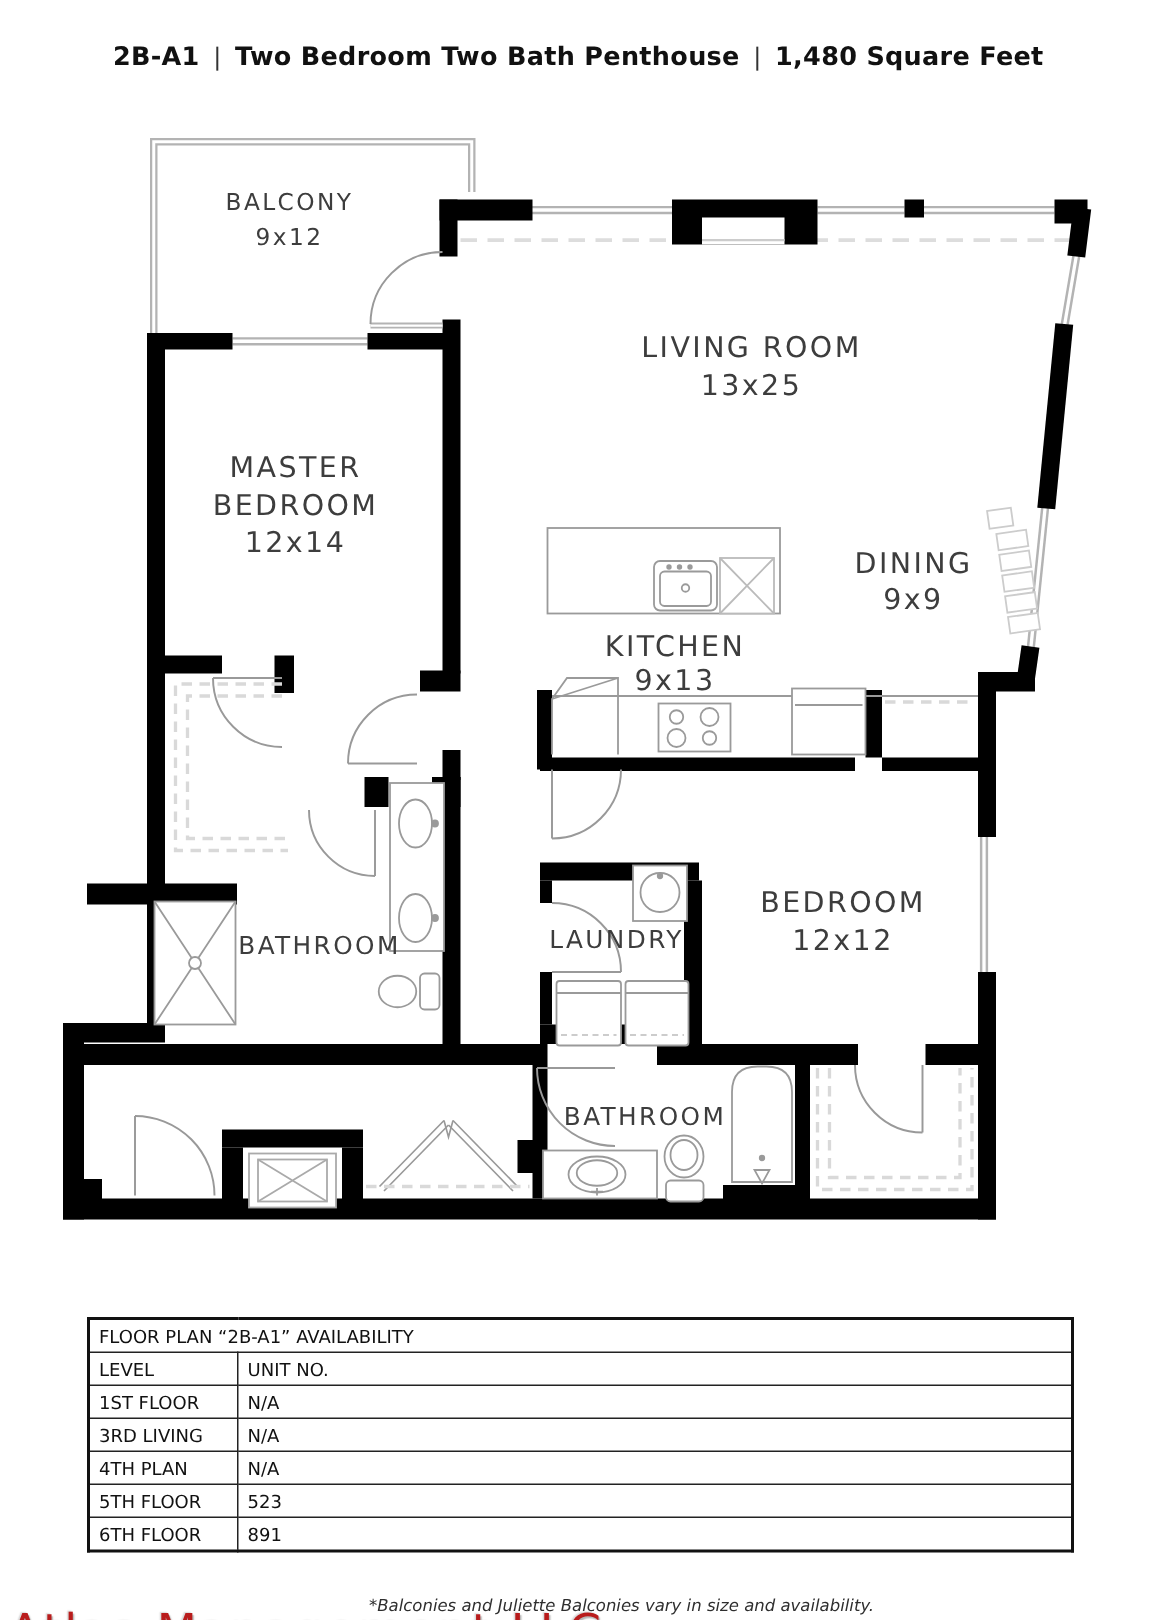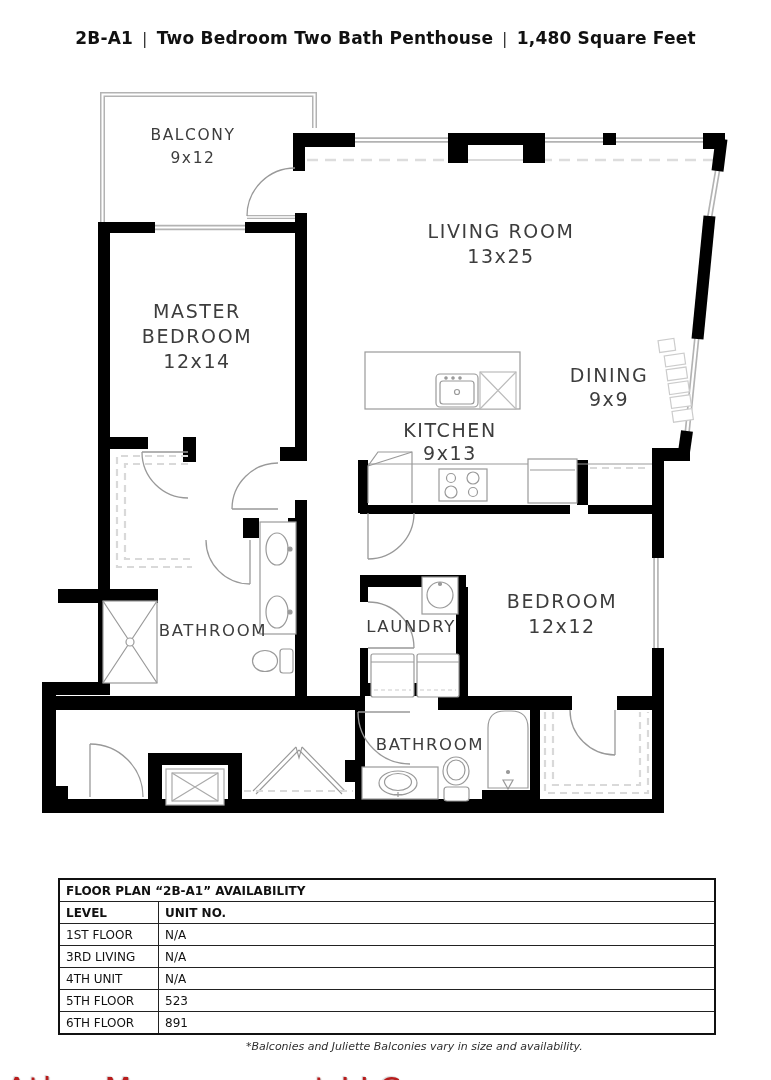--- a/index.html
+++ b/index.html
@@ -13,27 +13,27 @@
   #plan{position:absolute;left:0;top:0;}
   .roomlabel{fill:#3d3d3d;font-size:19px;letter-spacing:1.6px;text-anchor:middle;
              font-family:"DejaVu Sans","Liberation Sans",sans-serif;}
   .roomlabel.small{font-size:16.5px;}
   .roomlabel.xs{font-size:15.5px;}
   
   #availability{position:absolute;left:58px;top:878px;width:658px;border-collapse:collapse;
                 border:2px solid #111;}
   #availability td{border:1px solid #222;font-size:12px;color:#111;
                    padding:2px 6px 2px 6px;height:17px;vertical-align:middle;}
-  #availability td.hd{font-weight:bold;}
+  #availability td.hd{font-weight:normal;}
   #availability td.level{width:86px;}
   
   #watermark{position:absolute;left:6px;top:1070px;font-size:31px;letter-spacing:2px;
              color:#b91c1c;text-shadow:1px 1px 1px #b5b5b5,-1px -1px 1px #d8d8d8;
              white-space:nowrap;}
-  #footnote{position:absolute;left:246px;top:1040px;font-size:11px;font-style:italic;
+  #footnote{position:absolute;left:246px;top:1064px;font-size:11px;font-style:italic;
             color:#2e2e2e;white-space:nowrap;}
 </style>
 </head>
 <body>
 
 <div id="page">
 
   <div id="title">
     <span>2B-A1</span><span class="sep">|</span><span>Two Bedroom Two Bath Penthouse</span><span class="sep">|</span><span>1,480 Square Feet</span>
   </div>
@@ -323,21 +323,21 @@
       </tr>
       <tr>
         <td class="level">1ST FLOOR</td>
         <td>N/A</td>
       </tr>
       <tr>
         <td class="level">3RD LIVING</td>
         <td>N/A</td>
       </tr>
       <tr>
-        <td class="level">4TH UNIT</td>
+        <td class="level">4TH PLAN</td>
         <td>N/A</td>
       </tr>
       <tr>
         <td class="level">5TH FLOOR</td>
         <td>523</td>
       </tr>
       <tr>
         <td class="level">6TH FLOOR</td>
         <td>891</td>
       </tr>

